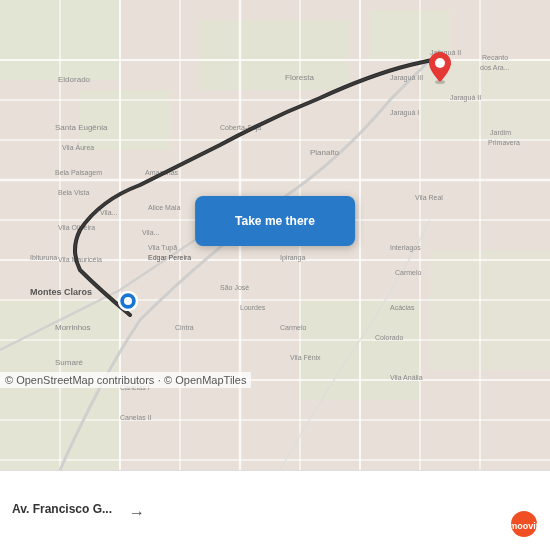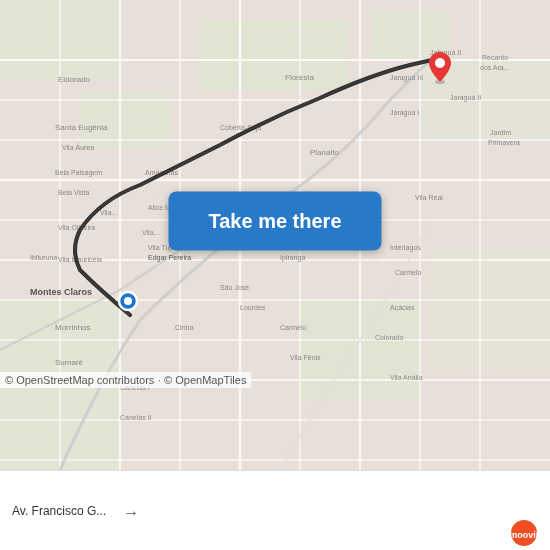--- a/index.html
+++ b/index.html
@@ -22,21 +22,21 @@
     }
 
     
     #take-me-there-btn {
       position: absolute;
       left: 50%;
       top: 47%;
       transform: translate(-50%, -50%);
       background: #2979c9;
       color: #fff;
-      font-size: 20px;
+      font-size: 12px;
       font-weight: bold;
       padding: 18px 40px;
       border-radius: 8px;
       border: none;
       cursor: pointer;
       white-space: nowrap;
       z-index: 100;
       box-shadow: 0 2px 8px rgba(0,0,0,0.25);
     }
 
@@ -51,36 +51,37 @@
       display: flex;
       align-items: center;
       border-top: 1px solid #ddd;
       padding: 0 12px;
       z-index: 200;
     }
 
     .moovit-logo {
       position: absolute;
       right: 12px;
-      bottom: 3px;
+      bottom: 12px;
       display: flex;
       align-items: center;
       gap: 3px;
     }
 
     .moovit-icon {
       width: 28px;
       height: 28px;
     }
 
     .route-info {
       display: flex;
-      align-items: center;
+      align-items: flex-start;
       flex: 1;
       gap: 17px;
+      font-weight: bold;
     }
 
     .route-from, .route-to {
       font-size: 12px;
       color: #333;
       max-width: 180px;
       white-space: nowrap;
       overflow: hidden;
       text-overflow: ellipsis;
     }

